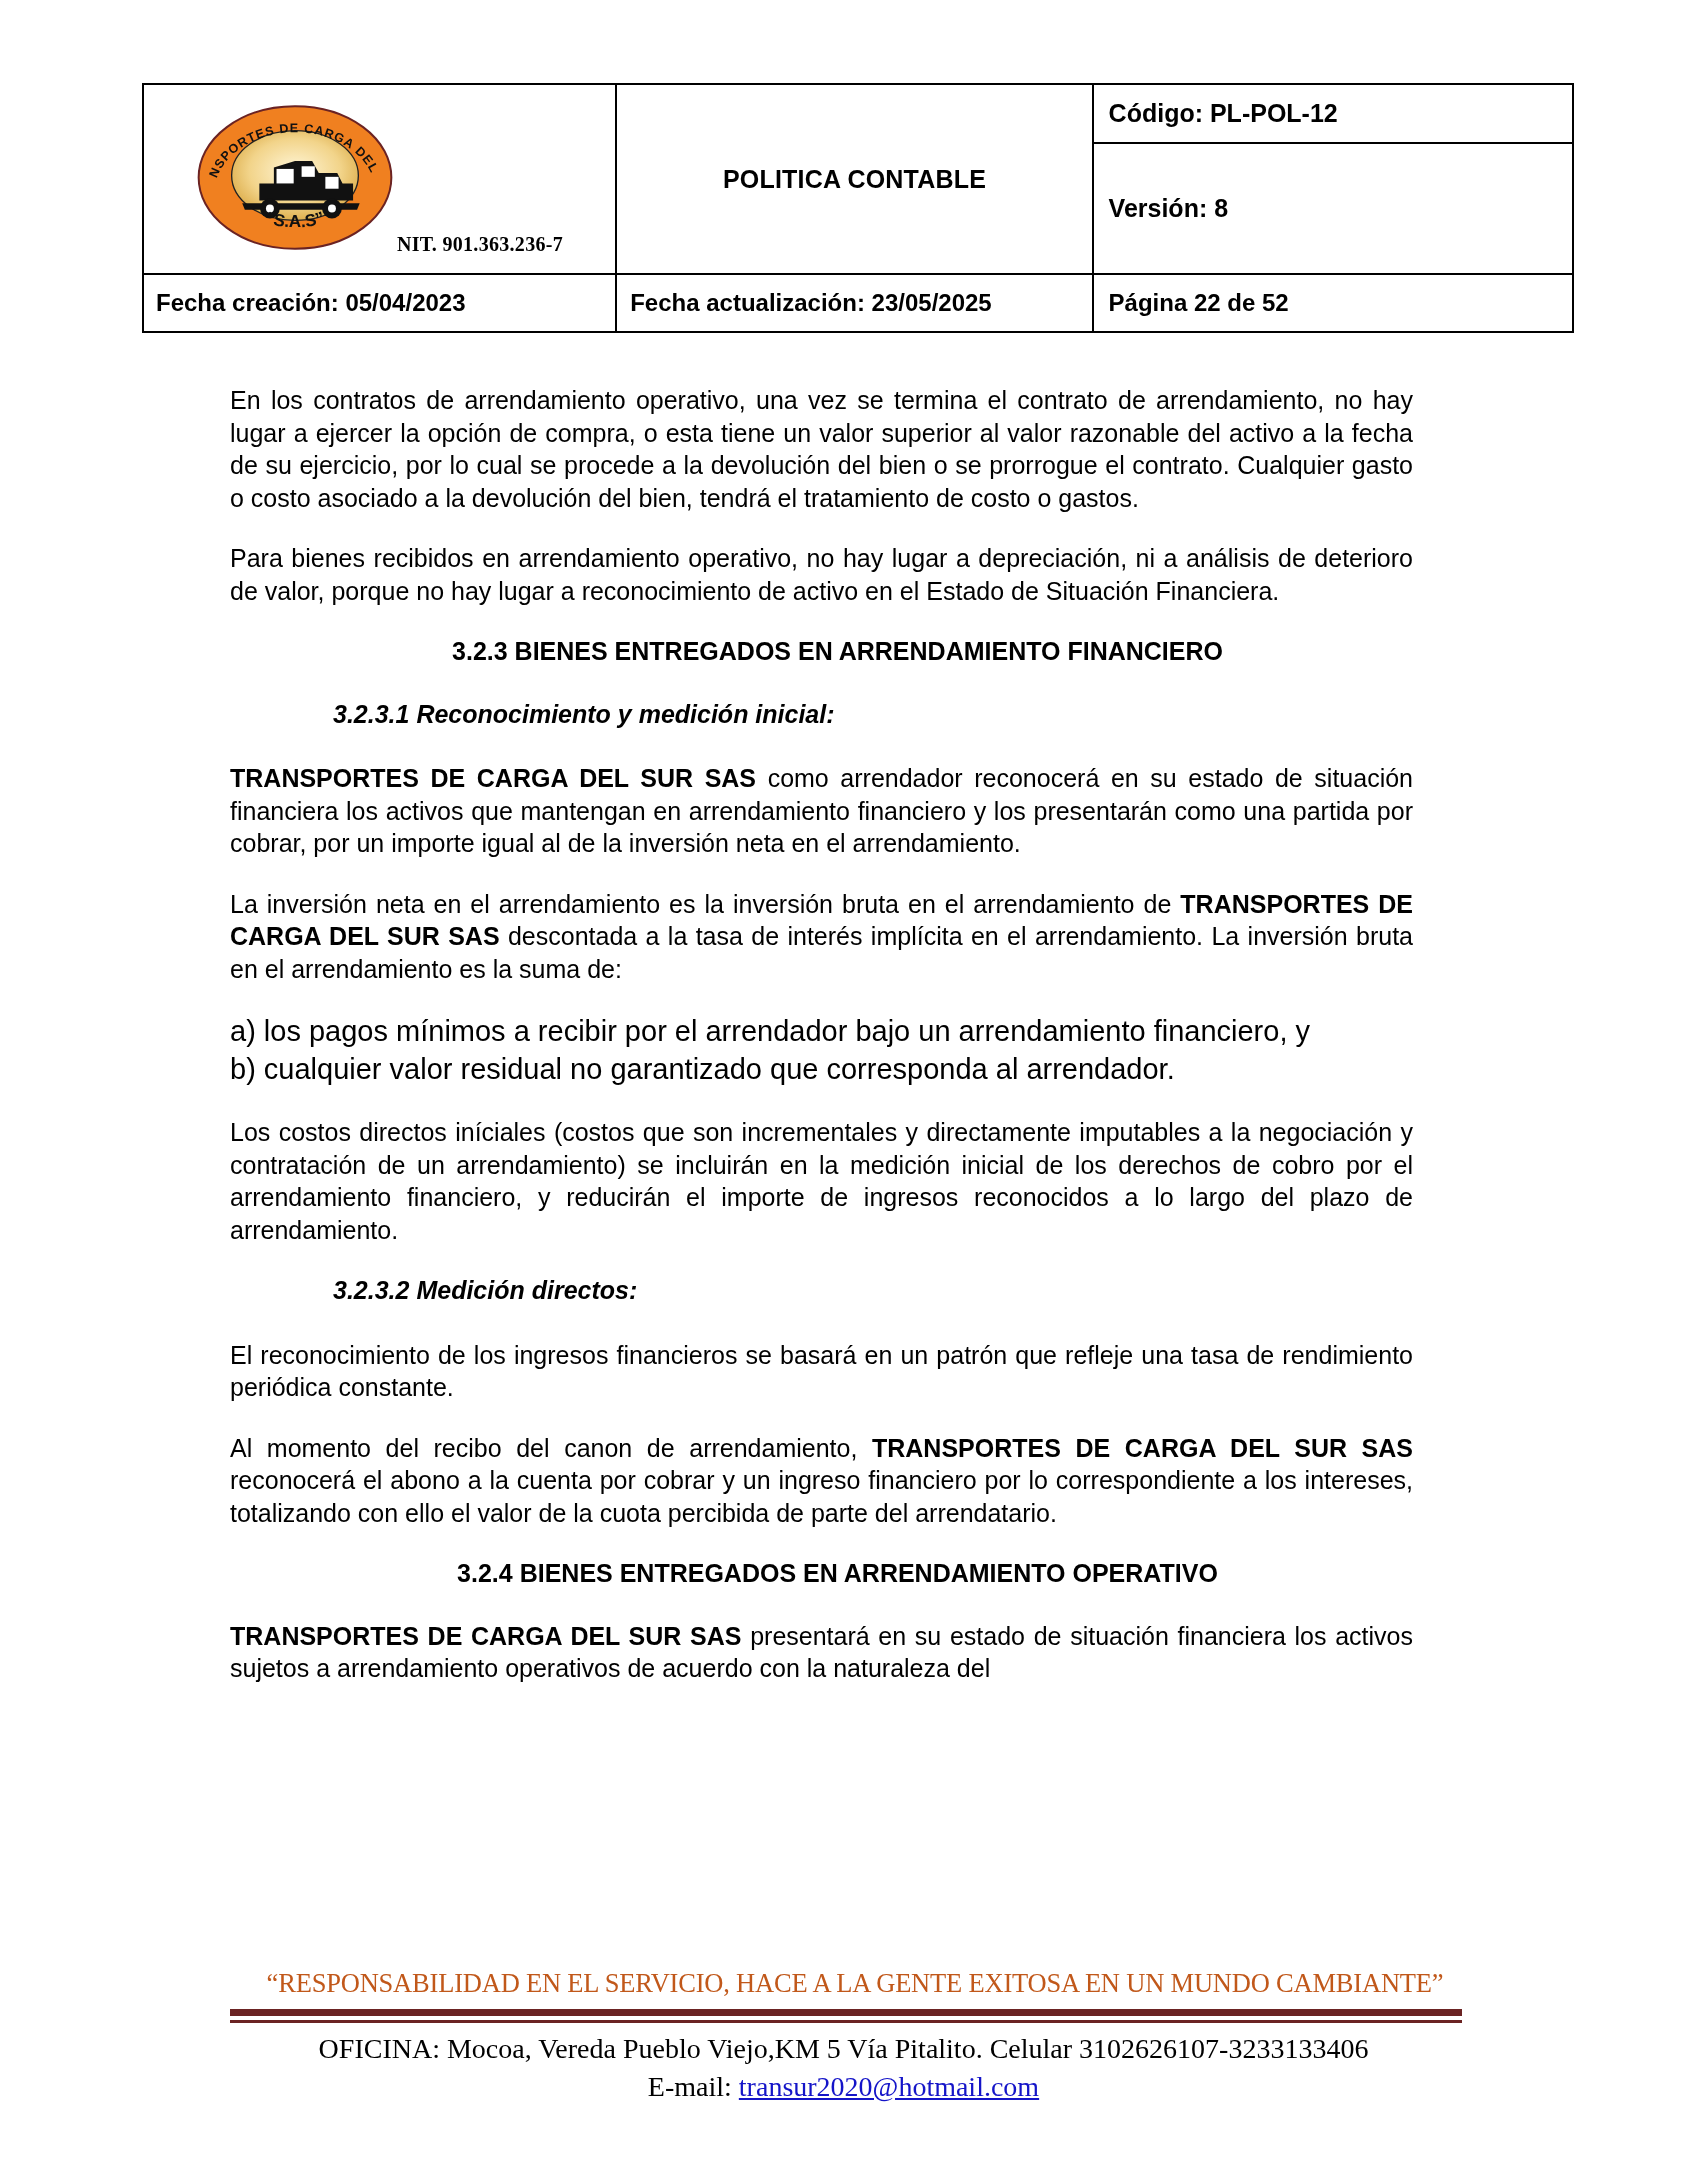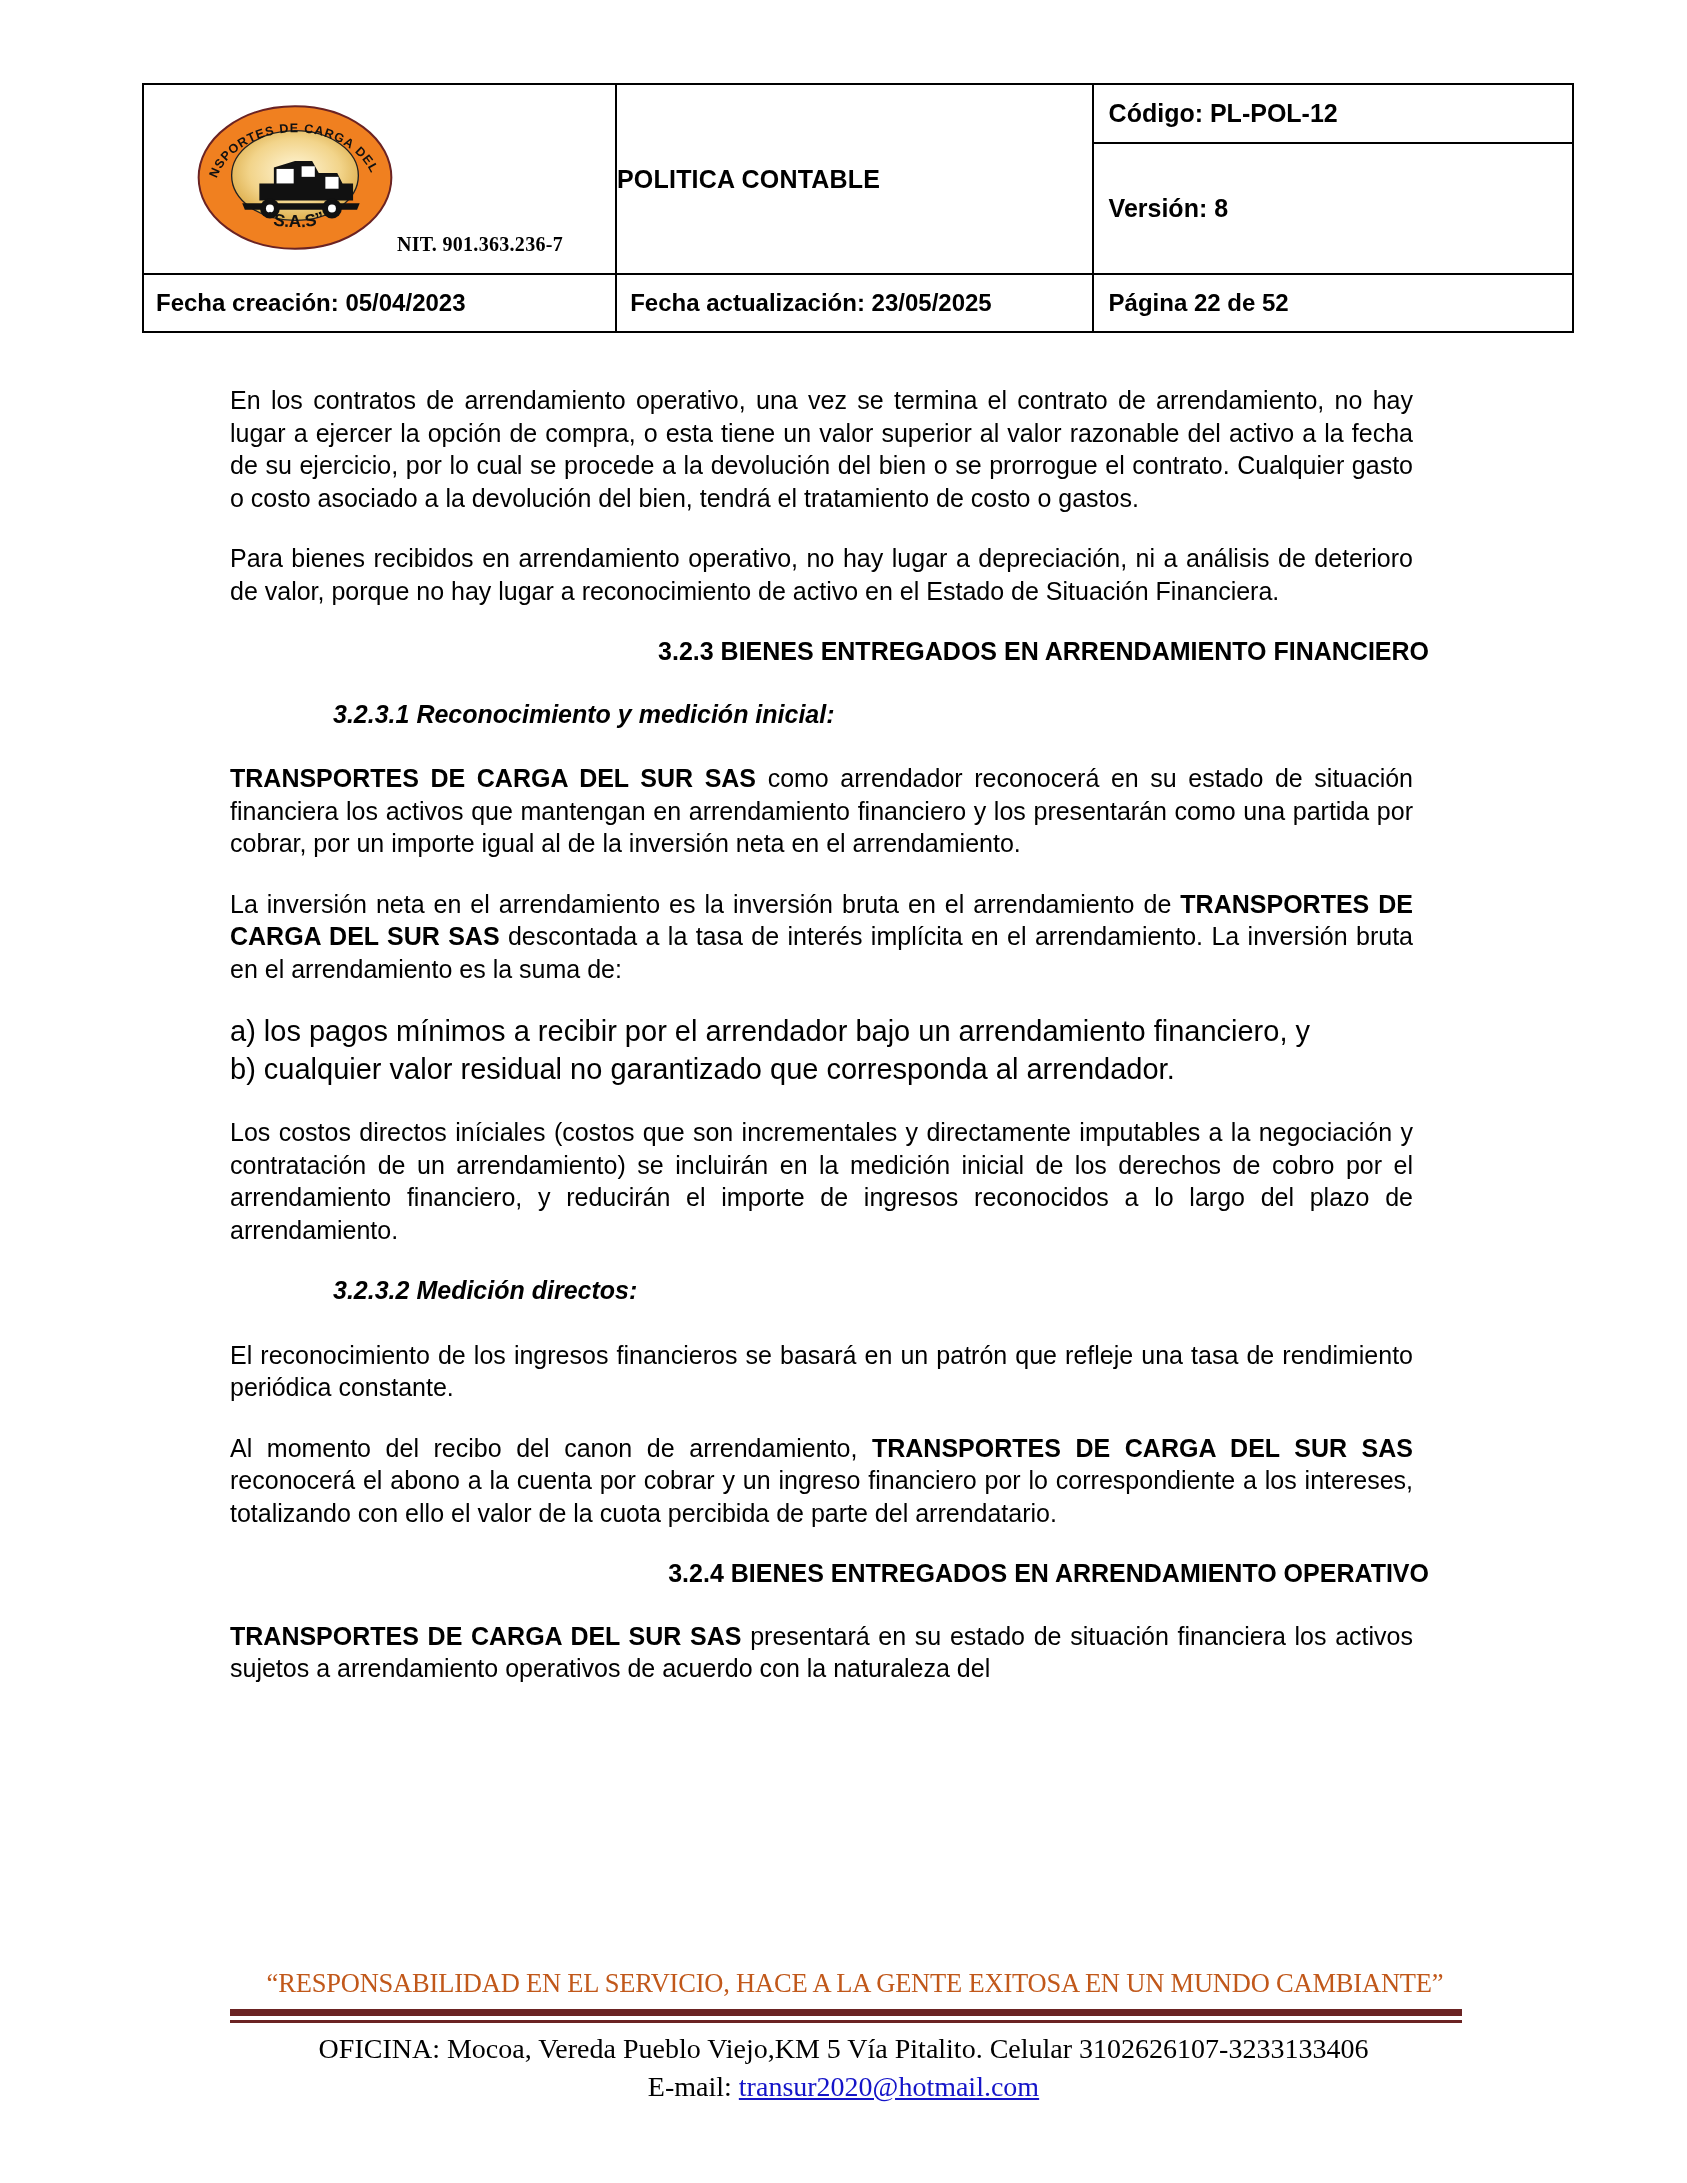--- a/index.html
+++ b/index.html
@@ -60,20 +60,21 @@
   .logo-oval svg { display: block; }
   .nit-text {
     font-family: "Liberation Serif", serif;
     font-weight: bold;
     font-size: 20px;
     letter-spacing: 0.3px;
     margin-top: -4px;
   }
 
   .policy-cell {
+    text-align: center;
     font-weight: bold;
     font-size: 25px;
     letter-spacing: 0.2px;
   }
   .codigo-cell, .version-cell {
     padding-left: 14.6px !important;
     font-weight: bold;
     font-size: 25px;
   }
   .codigo-cell { height: 54px; }
@@ -103,21 +104,21 @@
     text-justify: inter-word;
   }
   p.para.tight { margin-bottom: 26.5px; }
   .b { font-weight: bold; }
 
   h3.heading {
     margin: 0 0 30px 16px;
     font-size: 25px;
     font-weight: bold;
     line-height: 1.3;
-    text-align: right;
+    text-align: center;
   }
   h4.subheading {
     margin: 0 0 32px 0;
     padding-left: 103px;
     font-size: 25px;
     font-weight: bold;
     font-style: italic;
     line-height: 1.3;
     text-align: left;
   }

